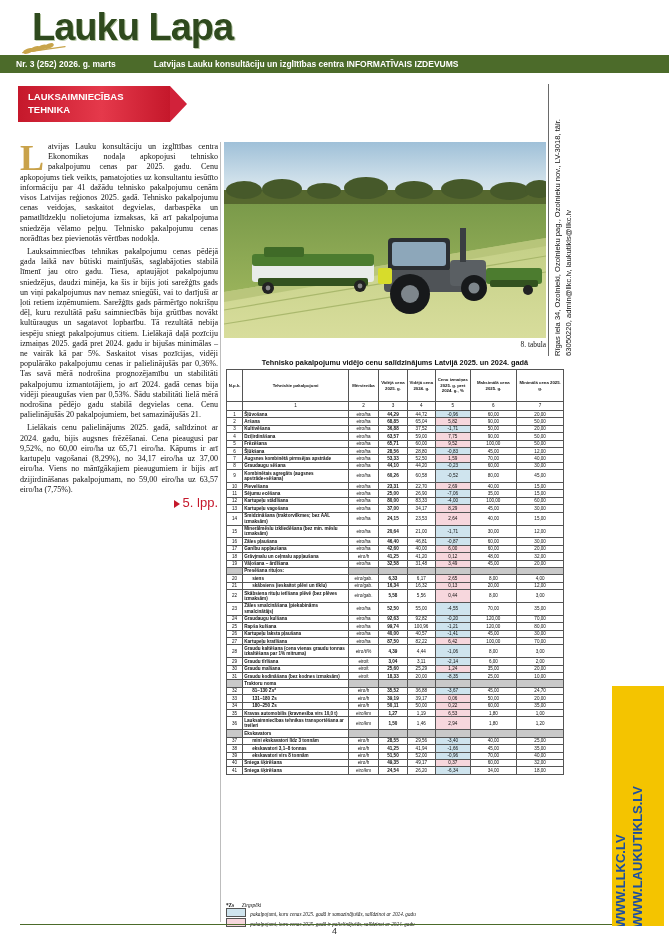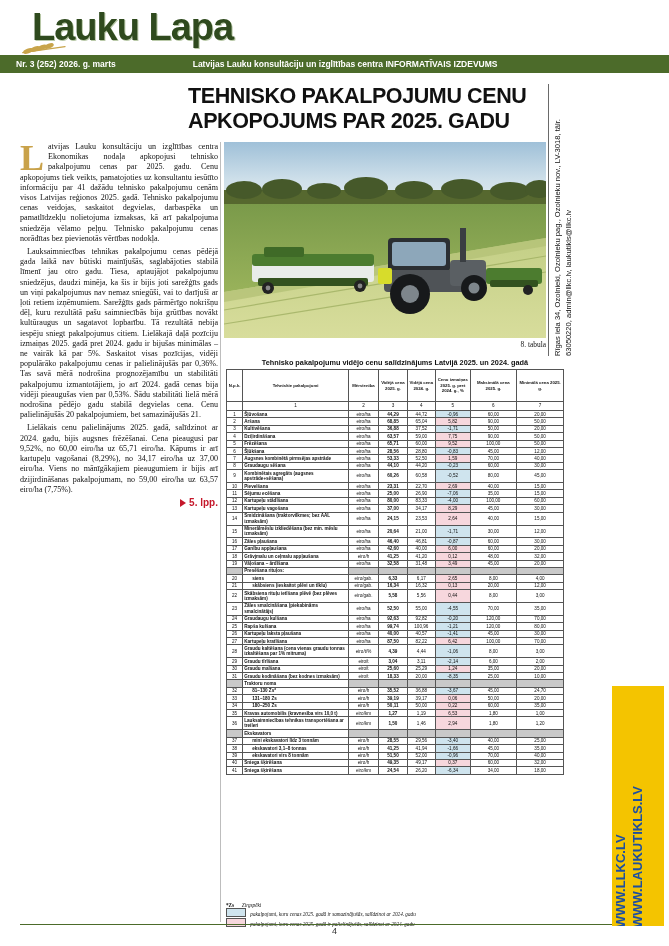--- a/index.html
+++ b/index.html
@@ -27,21 +27,21 @@
   }
   .greenbar{
     position:absolute;left:0;top:55px;width:669px;height:18px;
     background:#4c6b2a;
     color:#fff;
     font-family:"Liberation Sans", sans-serif;
     font-size:8.5px;font-weight:700;
     display:flex;align-items:center;
   }
   .greenbar .issue{margin-left:16px;}
-  .greenbar .pub{margin-left:77px;}
+  .greenbar .pub{margin-left:38px;}
 
   
   .sectiontag{
     position:absolute;left:18px;top:86px;width:152px;height:36px;
     background:linear-gradient(90deg,#c5182b 0%,#e5394b 55%,#c5182b 100%);
     color:#fff;
     font-family:"Liberation Sans", sans-serif;
     font-size:9.5px;font-weight:700;
     padding:4px 6px 0 10px;
     box-sizing:border-box;
@@ -113,21 +113,21 @@
     float:left;
     font-family:"Liberation Serif", serif;
     font-size:36px;line-height:28px;
     font-weight:700;
     color:#c9a24a;
     padding:2px 4px 0 0;
   }
   .more{
     margin-top:4px;text-align:right;
     font-family:"Liberation Sans", sans-serif;
-    font-size:10px;font-weight:700;color:#c5182b;
+    font-size:13px;font-weight:400;color:#c5182b;
     text-indent:0;
   }
   .more .tri{
     display:inline-block;width:0;height:0;
     border-top:4px solid transparent;border-bottom:4px solid transparent;
     border-left:6px solid #c5182b;margin-right:3px;vertical-align:-1px;
   }
 
   
   .photo{
@@ -214,22 +214,22 @@
         <rect x="0" y="12" width="44" height="1.4" rx="0.7" transform="rotate(-8 0 12)"></rect>
       </g>
     </svg>
     <div class="logo">Lauku Lapa</div>
     <div class="greenbar">
       <span class="issue">Nr. 3 (252) 2026. g. marts</span>
       <span class="pub">Latvijas Lauku konsultāciju un izglītības centra INFORMATĪVAIS IZDEVUMS</span>
     </div>
   </div>
 
-
-  <div class="headline">TEHNISKO PAKALPOJUMU CENU APKOPOJUMS PAR 2025. GADU</div>
+  <div class="sectiontag">LAUKSAIMNIECĪBAS TEHNIKA</div>
+
 
   <div class="topline"></div>
   <div class="vert-address">
     <div class="inner">Rīgas iela 34, Ozolnieki, Ozolnieku pag., Ozolnieku nov., LV-3018, tālr. 63050220, admin@llkc.lv, laukutikls@llkc.lv</div>
   </div>
 
   <div class="webbar">
     <div class="wtxt">
       <div>WWW.LLKC.LV</div>
       <div class="l2">WWW.LAUKUTIKLS.LV</div>

